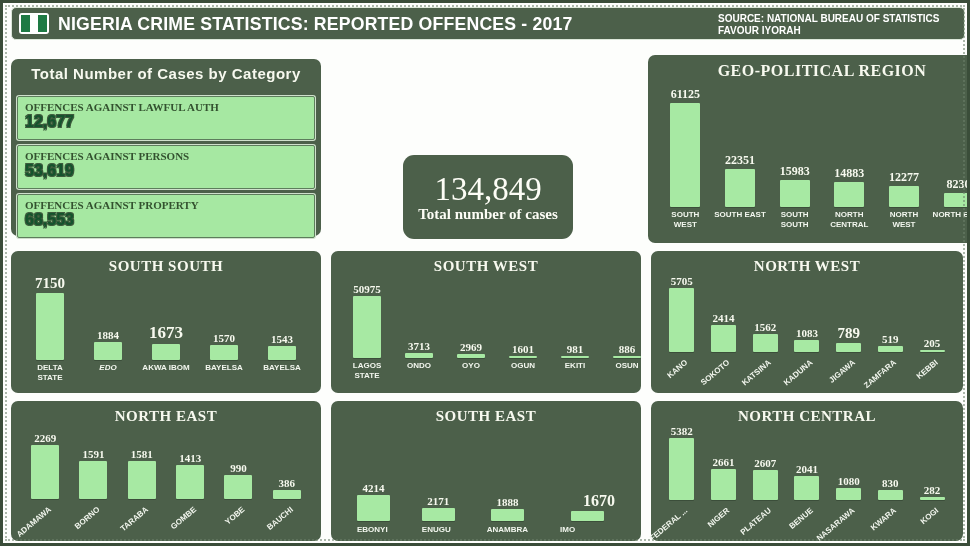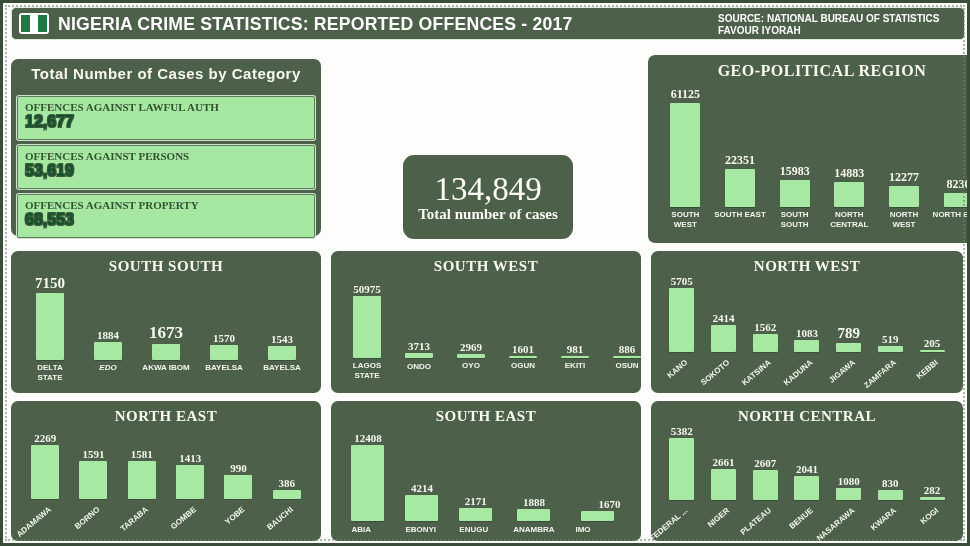--- a/index.html
+++ b/index.html
@@ -175,21 +175,21 @@
         <div class="col">
           <div class="val" style="font-size: 11px;">50975</div>
           <div class="bar" style="width: 28px; height: 62px;"></div>
           <div class="lblwrap" style="height: 30px; display: flex; justify-content: center;">
             <div class="lbl lbl-wrap">LAGOS STATE</div>
           </div>
         </div>
         <div class="col">
           <div class="val" style="font-size: 11px;">3713</div>
           <div class="bar" style="width: 28px; height: 5px;"></div>
-          <div class="lblwrap" style="height: 30px; display: flex; justify-content: center; align-items: center;">
+          <div class="lblwrap" style="height: 30px; display: flex; justify-content: center;">
             <div class="lbl lbl-wrap">ONDO</div>
           </div>
         </div>
         <div class="col">
           <div class="val" style="font-size: 11px;">2969</div>
           <div class="bar" style="width: 28px; height: 4px;"></div>
           <div class="lblwrap" style="height: 30px; display: flex; justify-content: center;">
             <div class="lbl lbl-wrap">OYO</div>
           </div>
         </div>
@@ -316,27 +316,20 @@
           <div class="lblwrap" style="height: 40px;">
             <div class="lbl lbl-rotate">BAUCHI</div>
           </div>
         </div>
       </div>
   </div>
 
   <div class="panel" style="left:328px;top:398px;width:310px;height:140px;display:flex;flex-direction:column;">
     <div class="ptitle">SOUTH EAST</div>
     <div class="plot" style="flex:1;padding-bottom:6px;">
-        <div class="col">
-          <div class="val" style="font-size: 11px;">12408</div>
-          <div class="bar" style="width: 33px; height: 76px;"></div>
-          <div class="lblwrap" style="height: 14px;">
-            <div class="lbl lbl-inline">ABIA</div>
-          </div>
-        </div>
         <div class="col">
           <div class="val" style="font-size: 11px;">4214</div>
           <div class="bar" style="width: 33px; height: 26px;"></div>
           <div class="lblwrap" style="height: 14px;">
             <div class="lbl lbl-inline">EBONYI</div>
           </div>
         </div>
         <div class="col">
           <div class="val" style="font-size: 11px;">2171</div>
           <div class="bar" style="width: 33px; height: 13px;"></div>
@@ -345,21 +338,21 @@
           </div>
         </div>
         <div class="col">
           <div class="val" style="font-size: 11px;">1888</div>
           <div class="bar" style="width: 33px; height: 12px;"></div>
           <div class="lblwrap" style="height: 14px;">
             <div class="lbl lbl-inline">ANAMBRA</div>
           </div>
         </div>
         <div class="col">
-          <div class="val" style="font-size: 11px; margin-left: 23px;">1670</div>
+          <div class="val" style="font-size: 16px; margin-left: 23px;">1670</div>
           <div class="bar" style="width: 33px; height: 10px;"></div>
           <div class="lblwrap" style="height: 14px;">
             <div class="lbl lbl-inline">IMO</div>
           </div>
         </div>
       </div>
   </div>
 
   <div class="panel" style="left:648px;top:398px;width:312px;height:140px;display:flex;flex-direction:column;">
     <div class="ptitle">NORTH CENTRAL</div>

